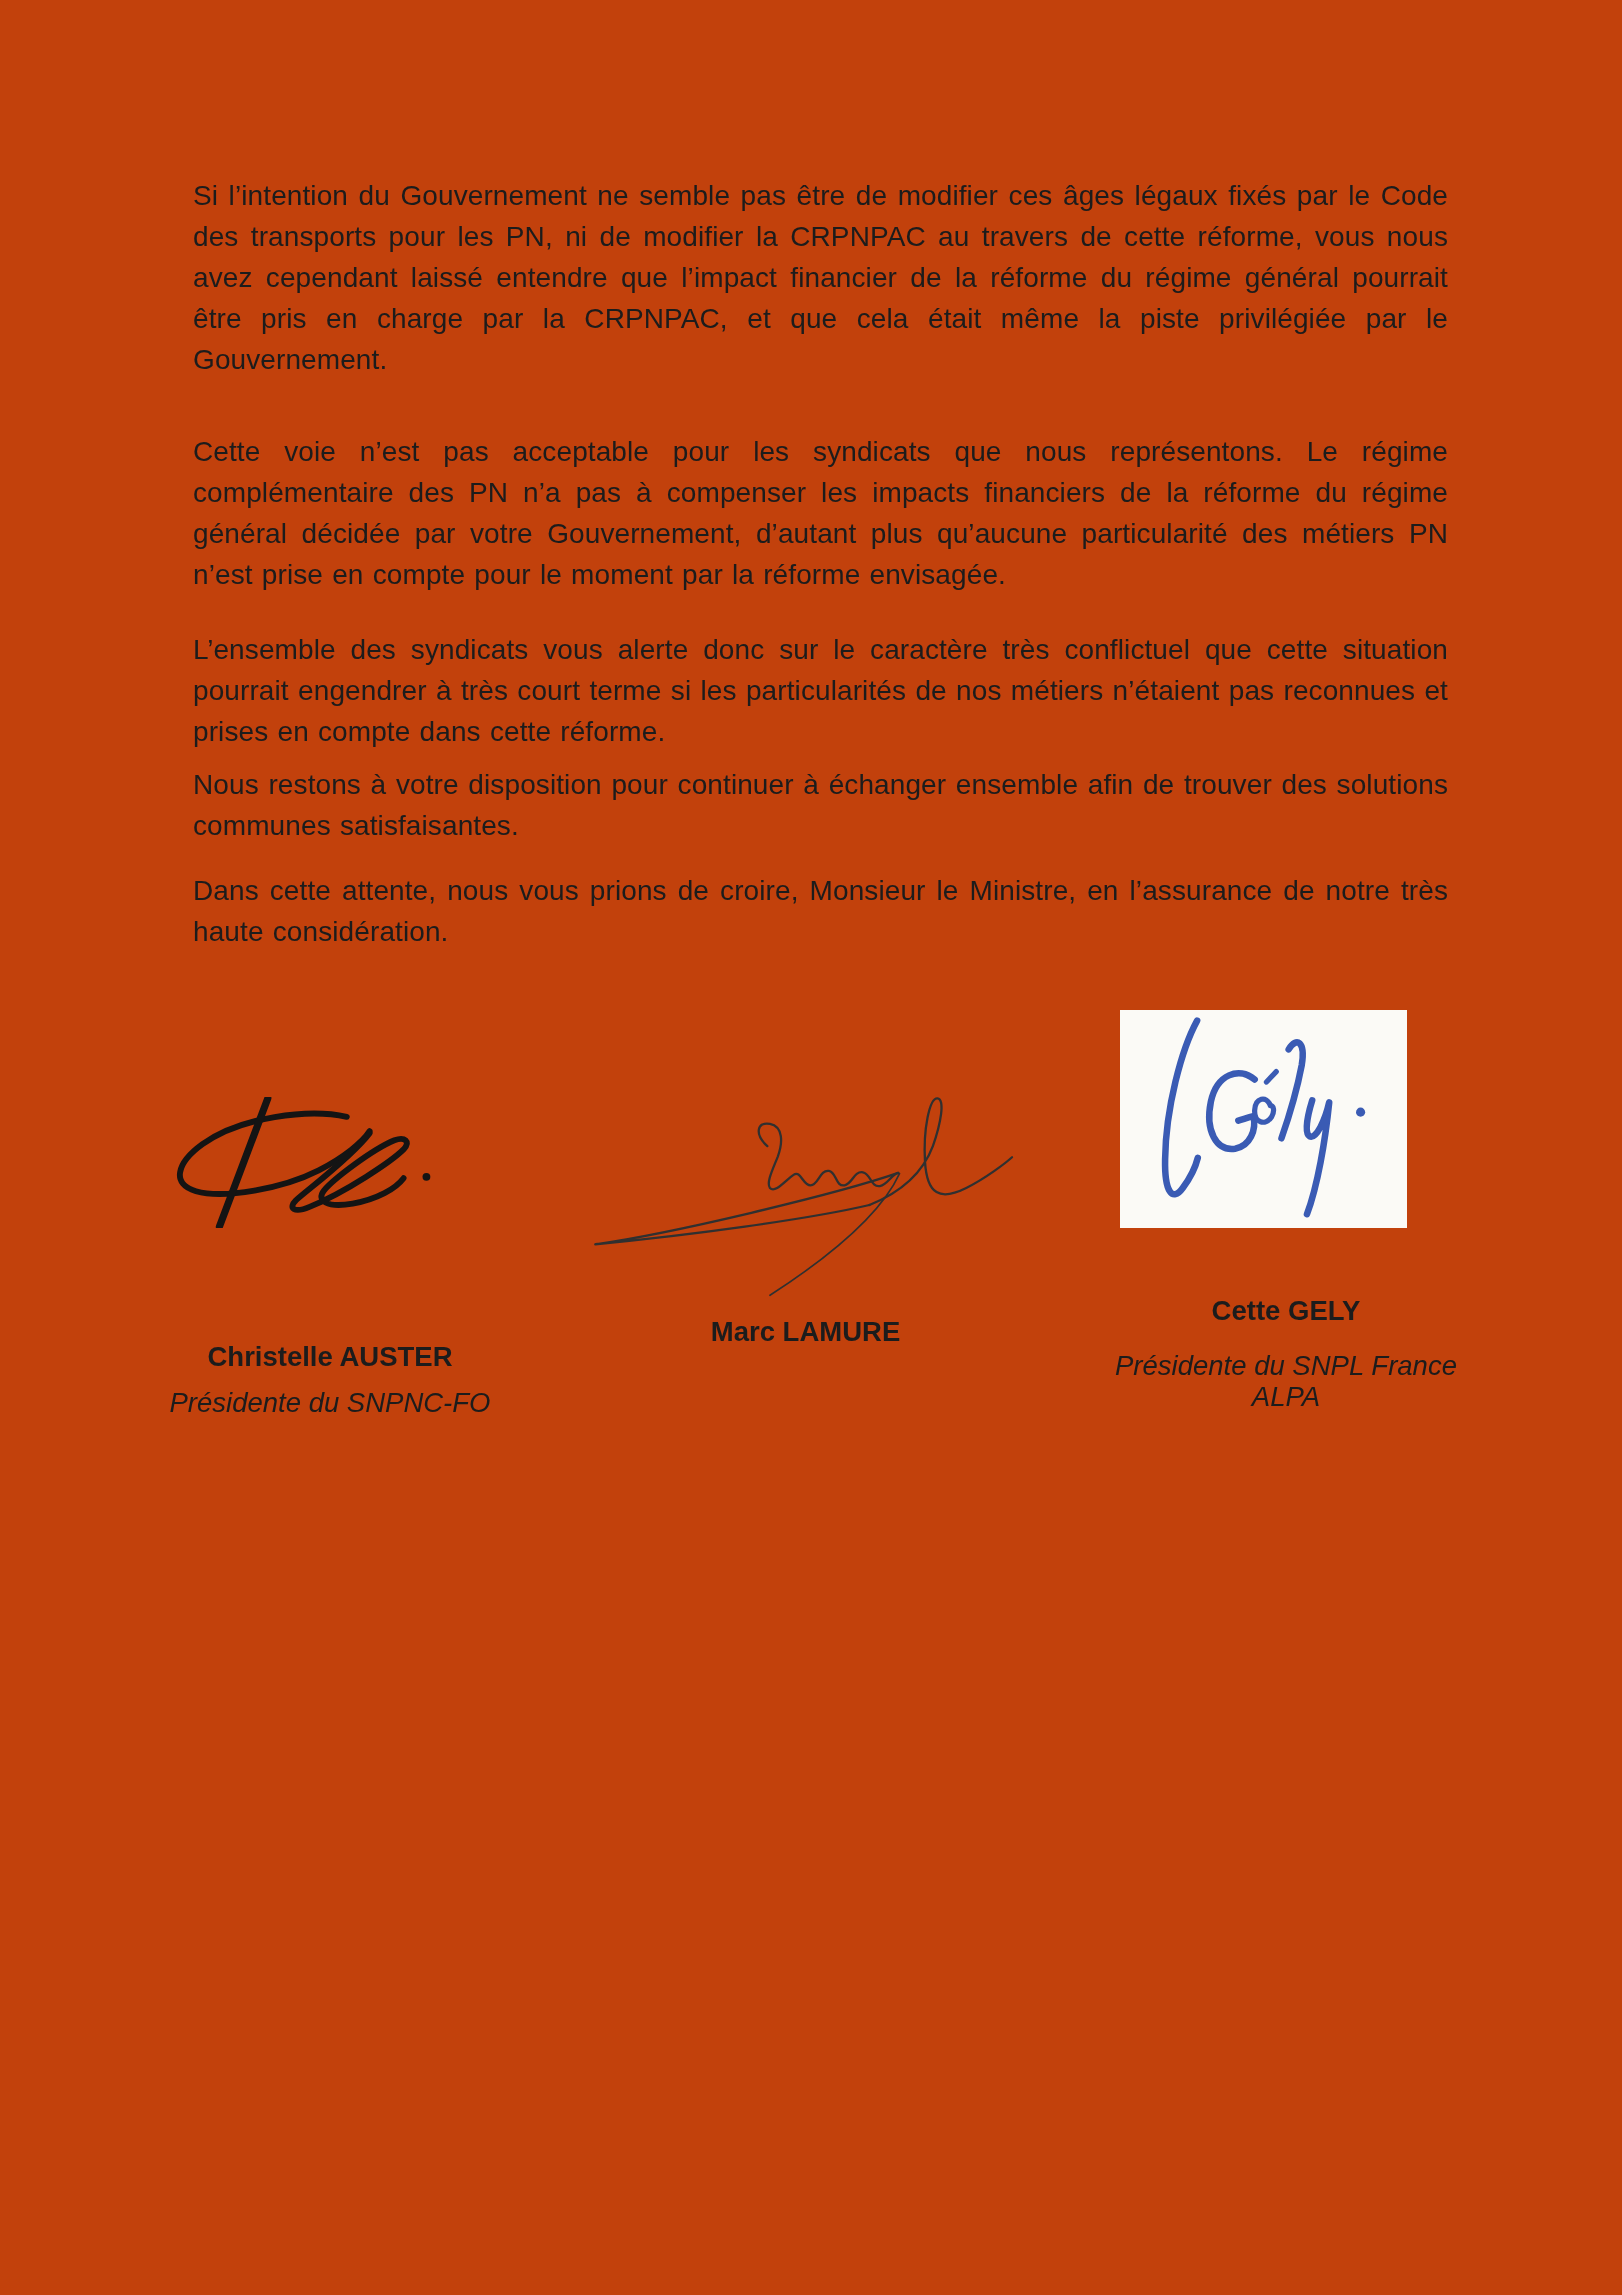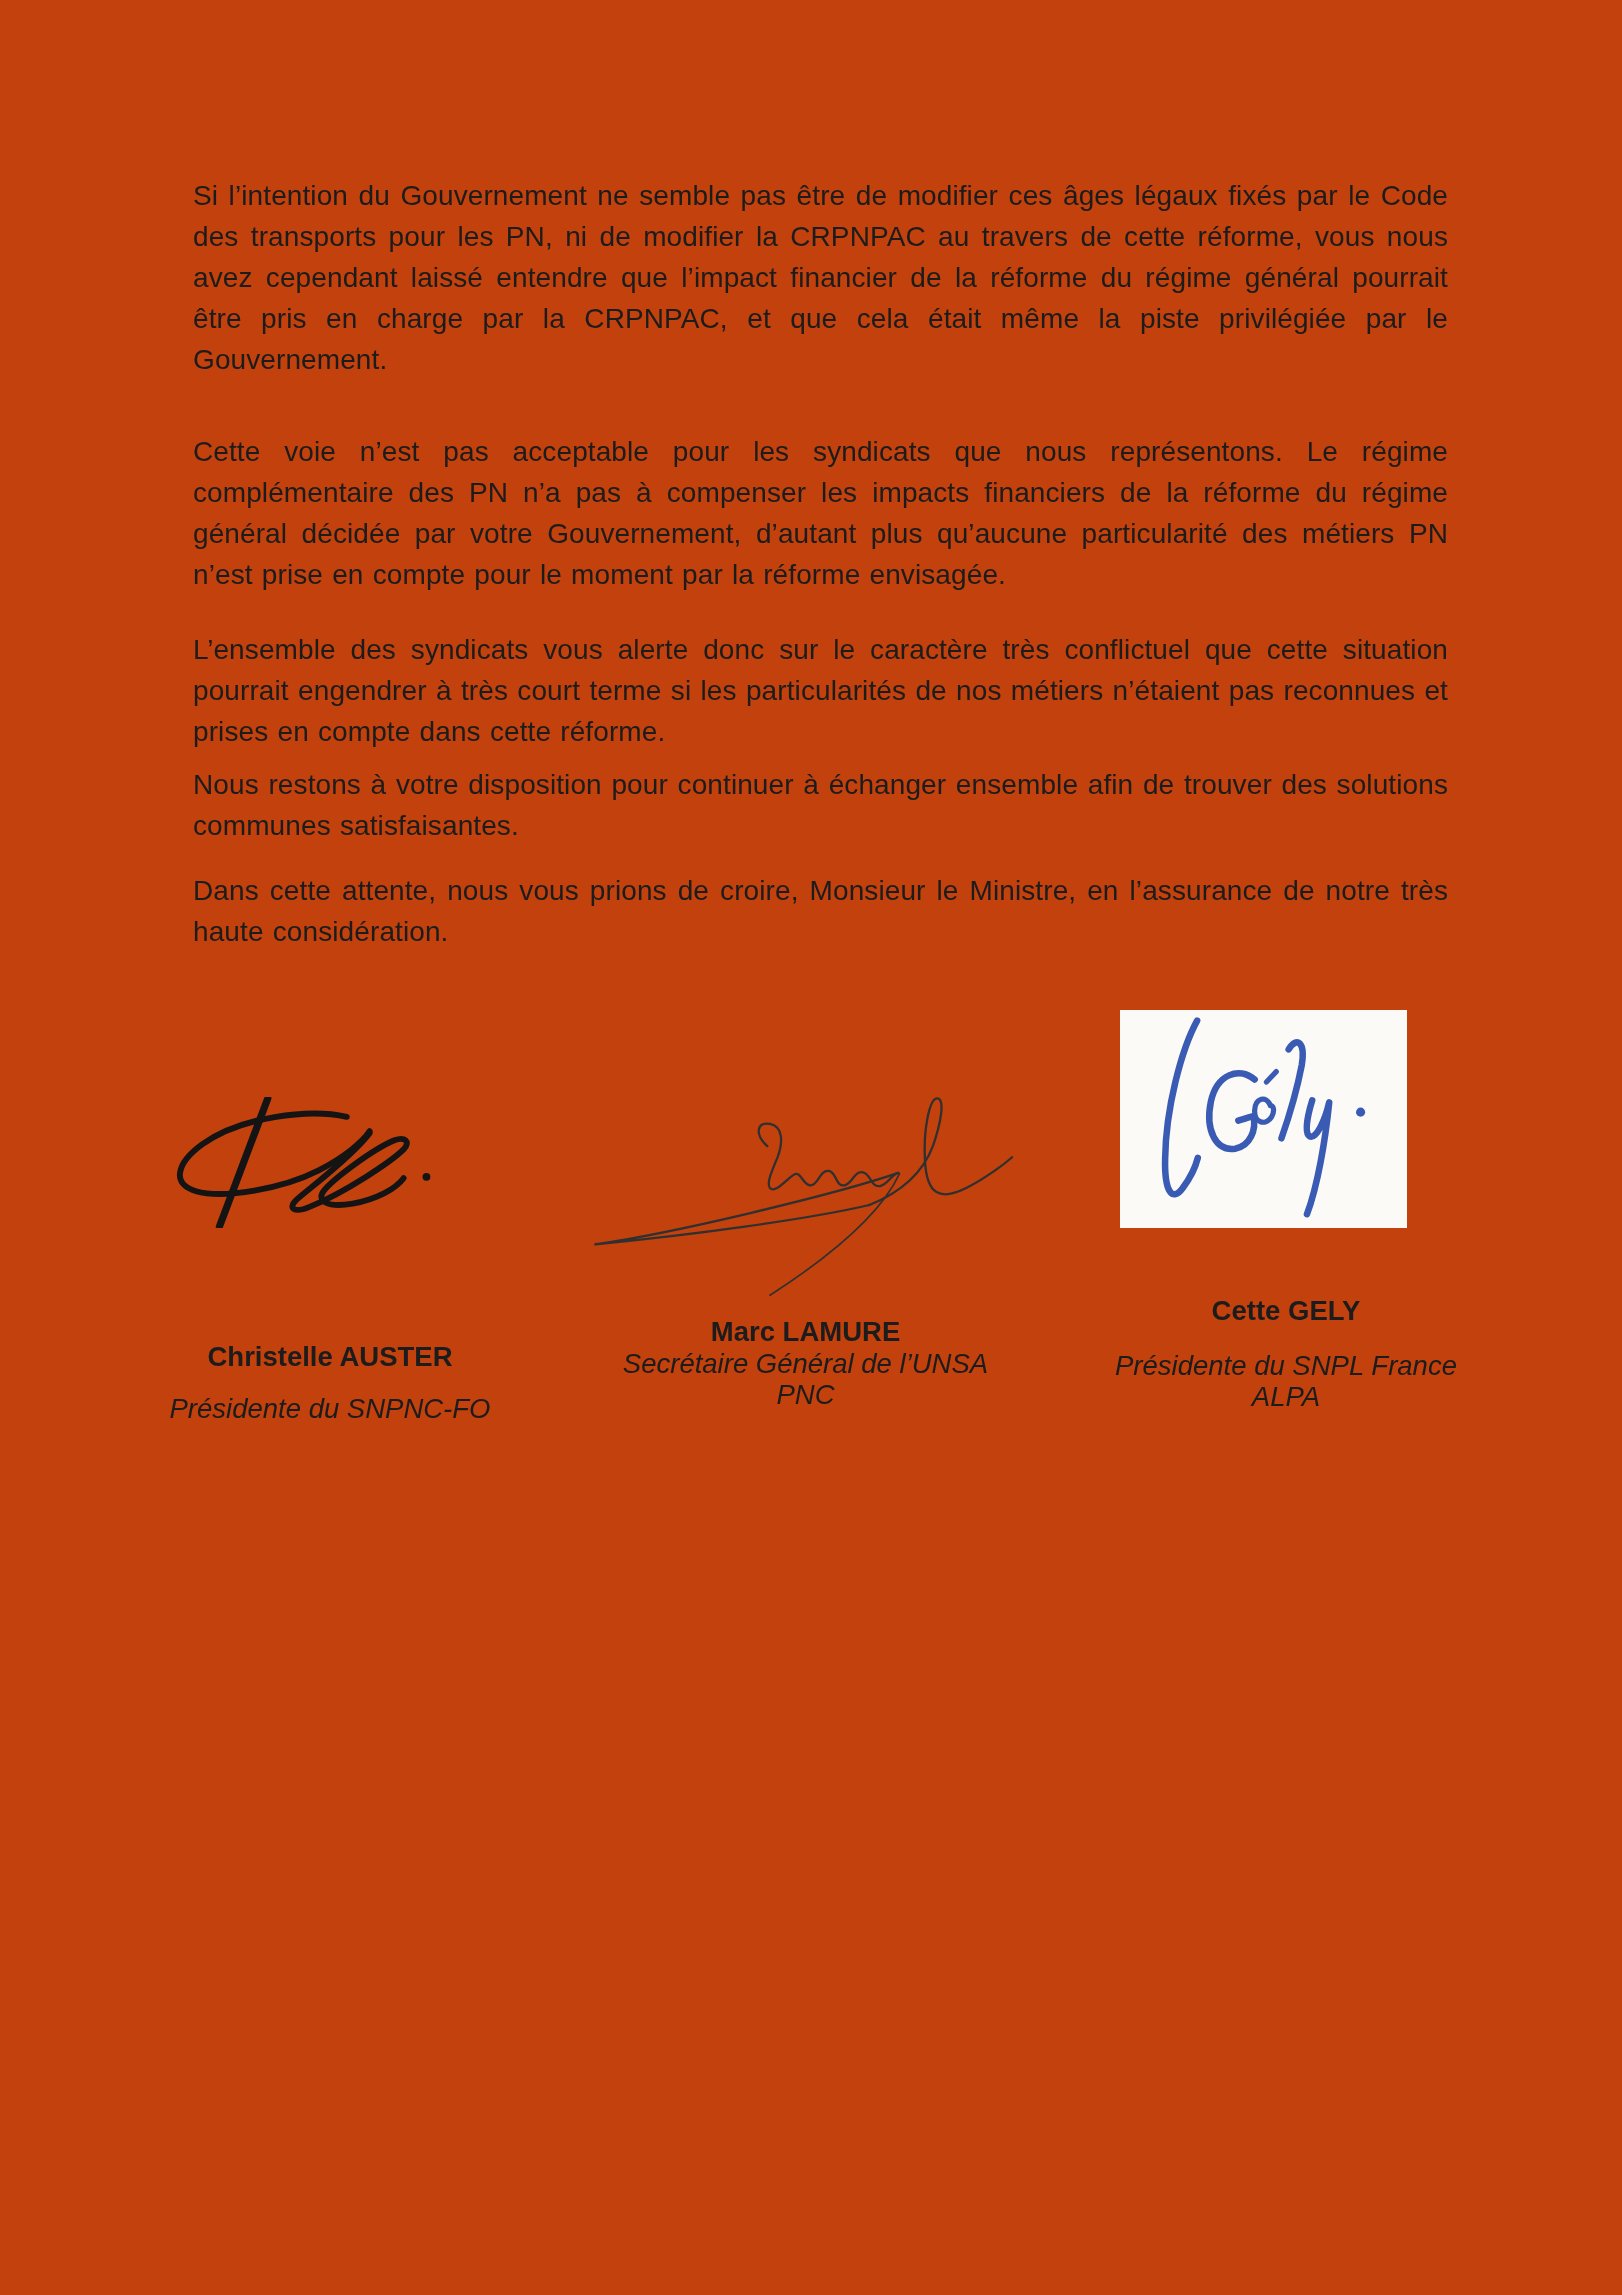--- a/index.html
+++ b/index.html
@@ -38,21 +38,21 @@
     background:#fbfaf6;
   }
   .gely-panel svg{position:absolute;left:0;top:0;}
 
   .sig-col{position:absolute;text-align:center;}
   .sig-col-left{left:134px;top:1341px;width:392px;}
   .sig-col-mid{left:603px;top:1316px;width:405px;}
   .sig-col-right{left:1090px;top:1295px;width:392px;}
   .sig-name{font-weight:bold;font-size:27.5px;line-height:31px;}
   .sig-title{font-style:italic;font-size:27.5px;line-height:31px;}
-  .sig-col-left  .sig-title{margin-top:21px;}
+  .sig-col-left  .sig-title{margin-top:15px;}
   .sig-col-mid   .sig-title{margin-top:1.3px;}
   .sig-col-right .sig-title{margin-top:24px;}
 </style>
 </head>
 <body>
 
 <div class="page">
 
   <div class="body-text">
     <p>Si l’intention du Gouvernement ne semble pas être de modifier ces âges légaux fixés par le Code des transports pour les PN, ni de modifier la CRPNPAC au travers de cette réforme, vous nous avez cependant laissé entendre que l’impact financier de la réforme du régime général pourrait être pris en charge par la CRPNPAC, et que cela était même la piste privilégiée par le Gouvernement.</p>
@@ -94,21 +94,20 @@
     </svg>
   </div>
 
   <div class="sig-col sig-col-left">
     <div class="sig-name">Christelle AUSTER</div>
     <div class="sig-title">Présidente du SNPNC-FO</div>
   </div>
 
   <div class="sig-col sig-col-mid">
     <div class="sig-name">Marc LAMURE</div>
-    <div class="sig-title">Secrétaire Général de l’UNSA PNC</div>
   </div>
 
   <div class="sig-col sig-col-right">
     <div class="sig-name">Cette GELY</div>
     <div class="sig-title">Présidente du SNPL France ALPA</div>
   </div>
 
 </div>
 
 

